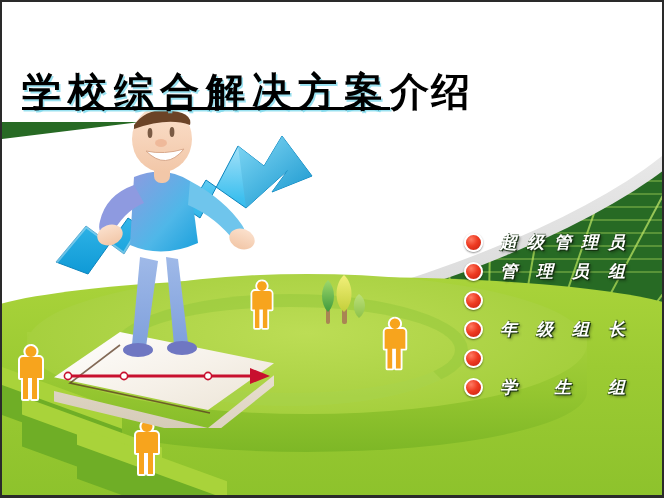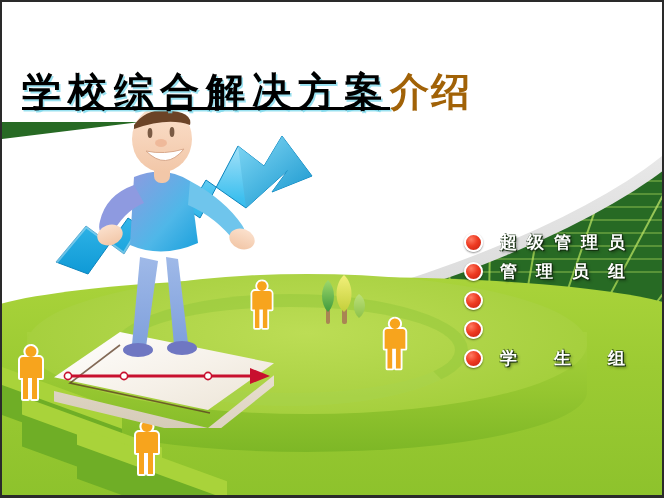--- a/index.html
+++ b/index.html
@@ -131,21 +131,21 @@
   
   #title{
     left:20px;top:70px;
     font-family:"DejaVu Sans","Liberation Sans",sans-serif;
     font-size:39px;font-weight:bold;
     letter-spacing:7px;
     white-space:nowrap;
     line-height:1;
   }
   #title .part-a{color:#000000;text-shadow:1.5px 1.5px 0 rgba(120,215,235,.75);text-decoration:underline;}
-  #title .part-b{color:#a16207;letter-spacing:2px;}
+  #title .part-b{color:#000000;letter-spacing:2px;}
 
   
   #bullets{left:462px;top:226px;width:190px;}
   .brow{position:relative;height:29px;display:flex;align-items:center;}
   .bdot{
     width:15px;height:15px;border-radius:50%;
     background:radial-gradient(circle at 34% 30%,#ff7b63 0%,#ee3b22 45%,#c41f10 100%);
     border:2px solid #ffffff;
     box-shadow:0 1px 2px rgba(0,0,0,.45);
     flex:0 0 auto;
@@ -156,20 +156,21 @@
     font-size:17px;font-weight:bold;color:#ffffff;
     text-shadow:
       1.2px 1.2px 0 rgba(20,45,15,.92),
       -0.8px 0.8px 0 rgba(20,45,15,.55),
       0.8px -0.8px 0 rgba(20,45,15,.55),
       2px 2px 3px rgba(0,0,0,.45);
     white-space:nowrap;
     width:125px;
     text-align:justify;
     text-align-last:justify;
+    font-style:italic;
   }
 </style>
 </head>
 <body>
 
 <div id="slide">
 
   <div class="layer" id="bg-white"></div>
 
   <div class="layer" id="bg-darkgreen"></div>
@@ -415,20 +416,24 @@
       </div>
       <div class="brow">
         <span class="bdot"></span>
         <span class="blabel">管理员组</span>
       </div>
       <div class="brow">
         <span class="bdot"></span>
       </div>
       <div class="brow">
         <span class="bdot"></span>
+        <span class="blabel">年级组长</span>
+      </div>
+      <div class="brow">
+        <span class="bdot"></span>
       </div>
       <div class="brow">
         <span class="bdot"></span>
         <span class="blabel">学生组</span>
       </div>
     </div>
 
 </div>
 
 </body></html>

